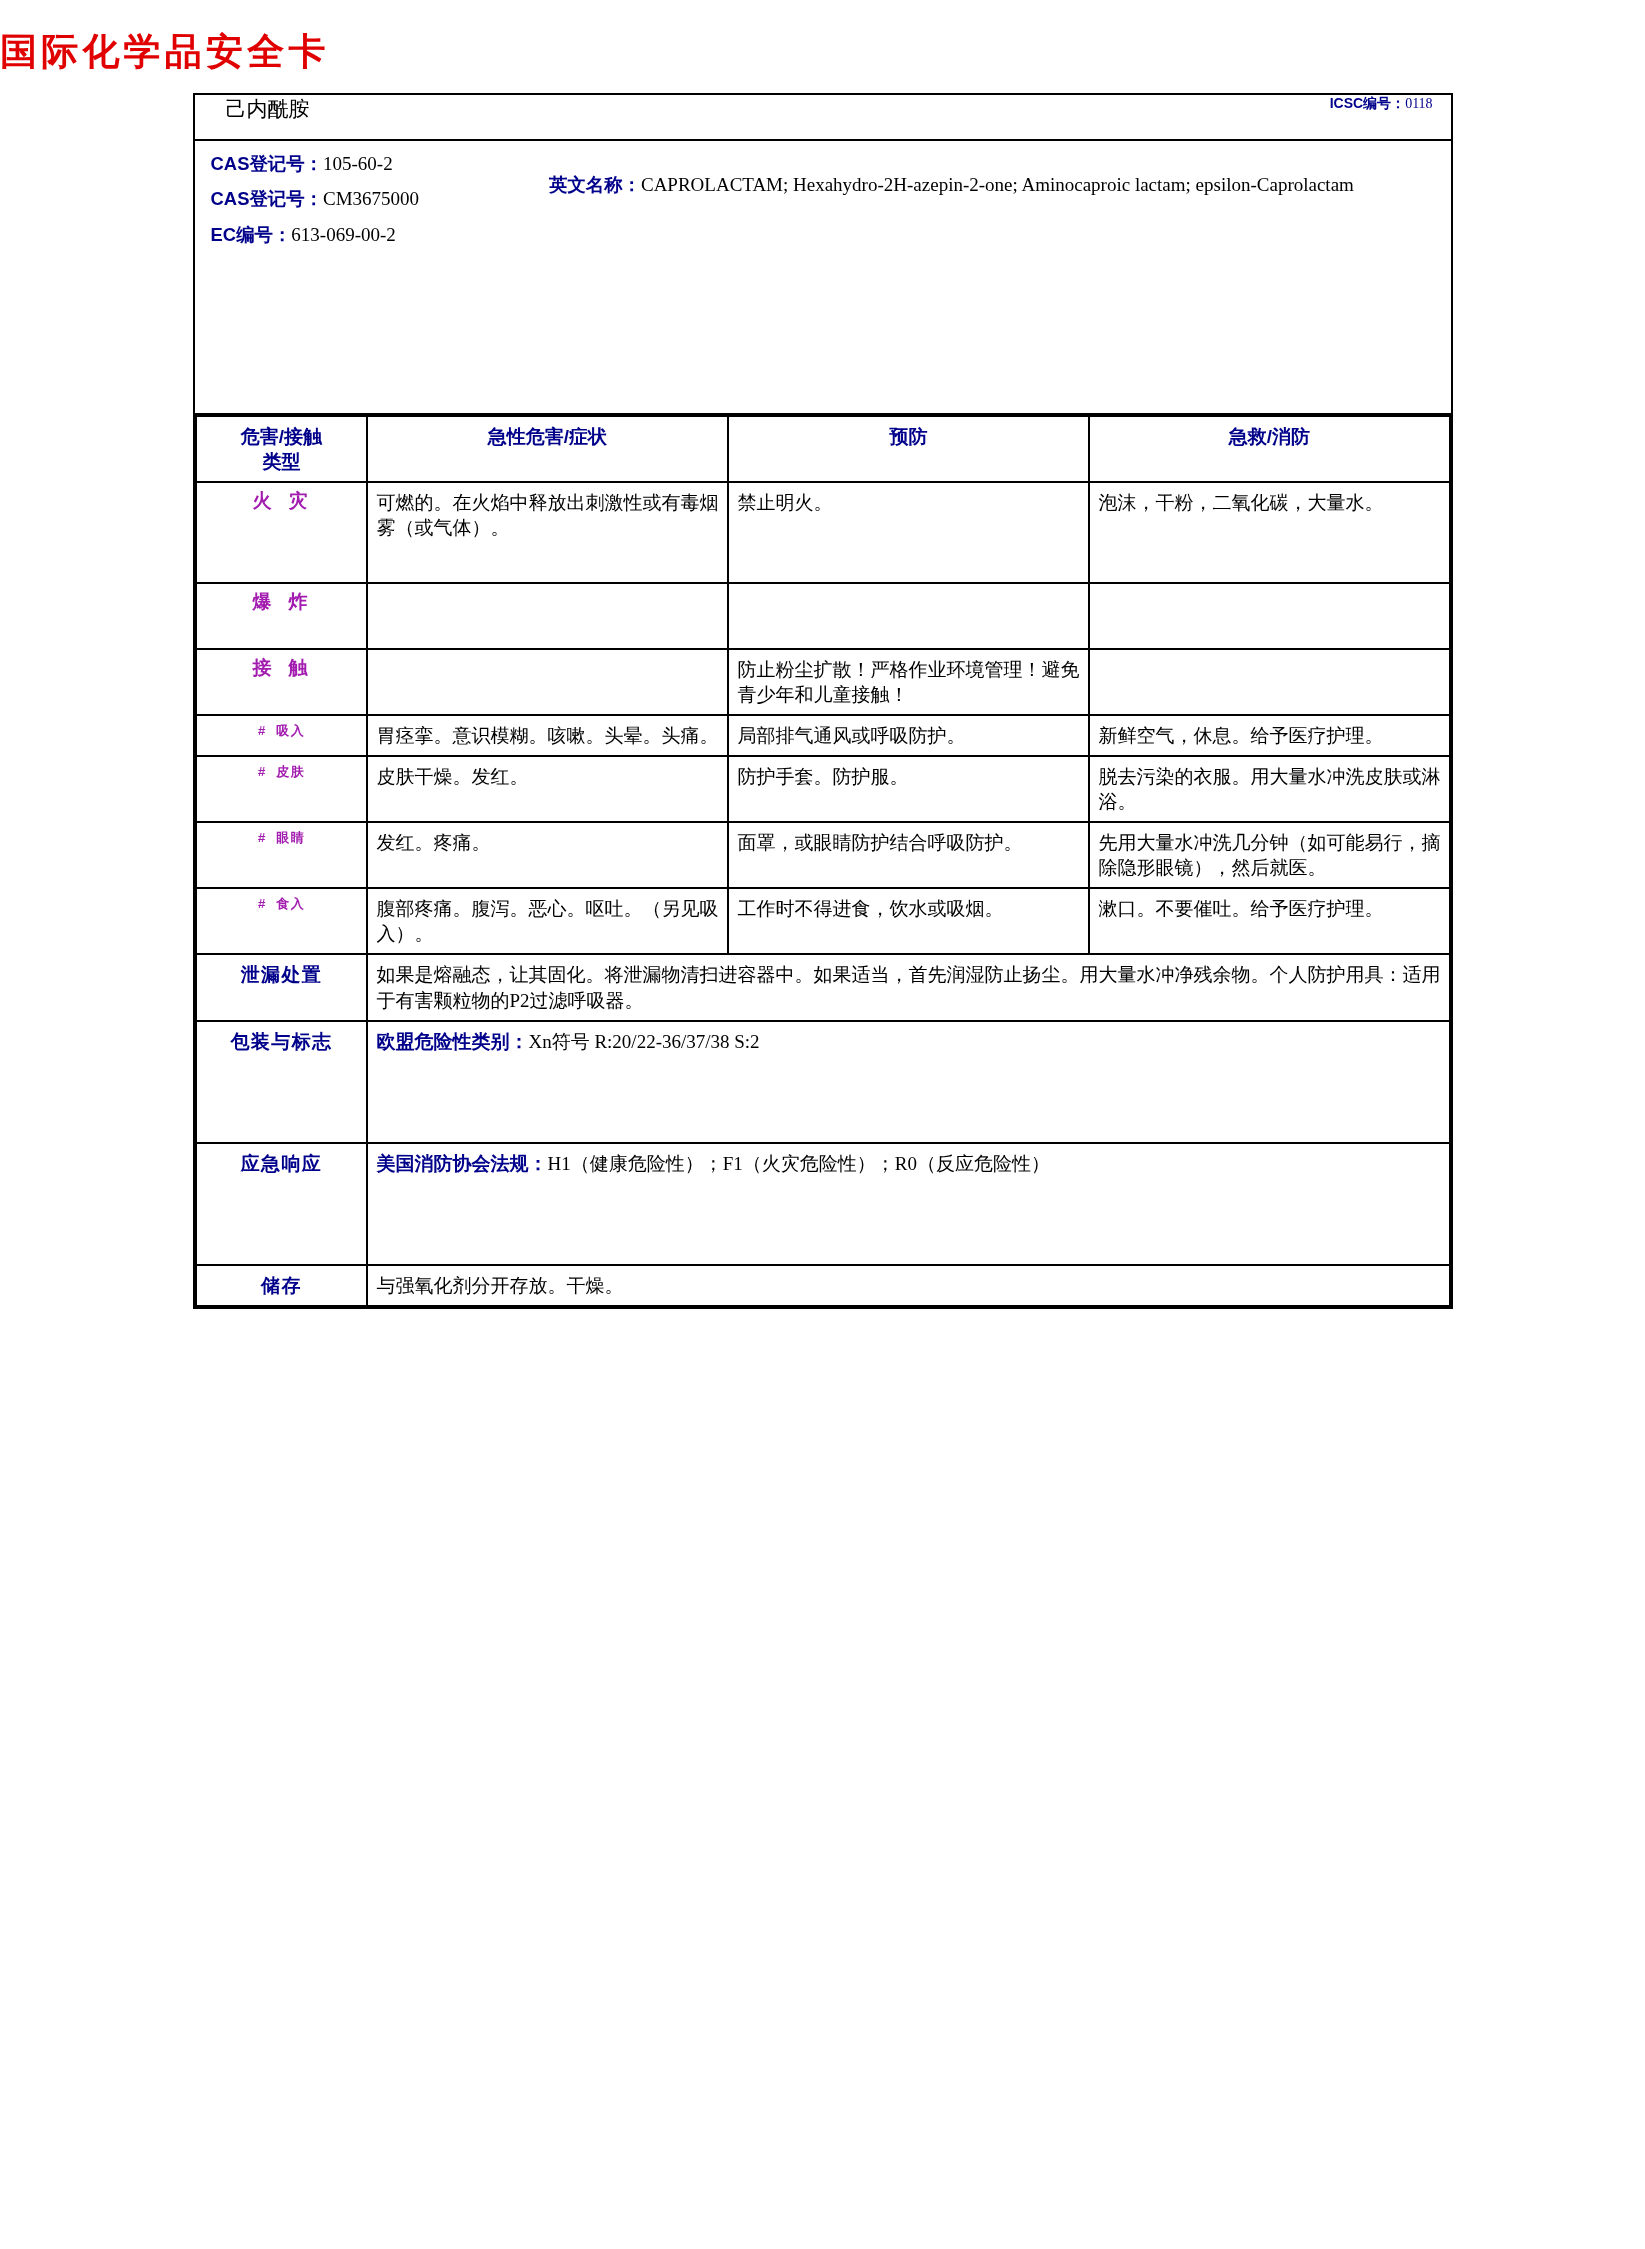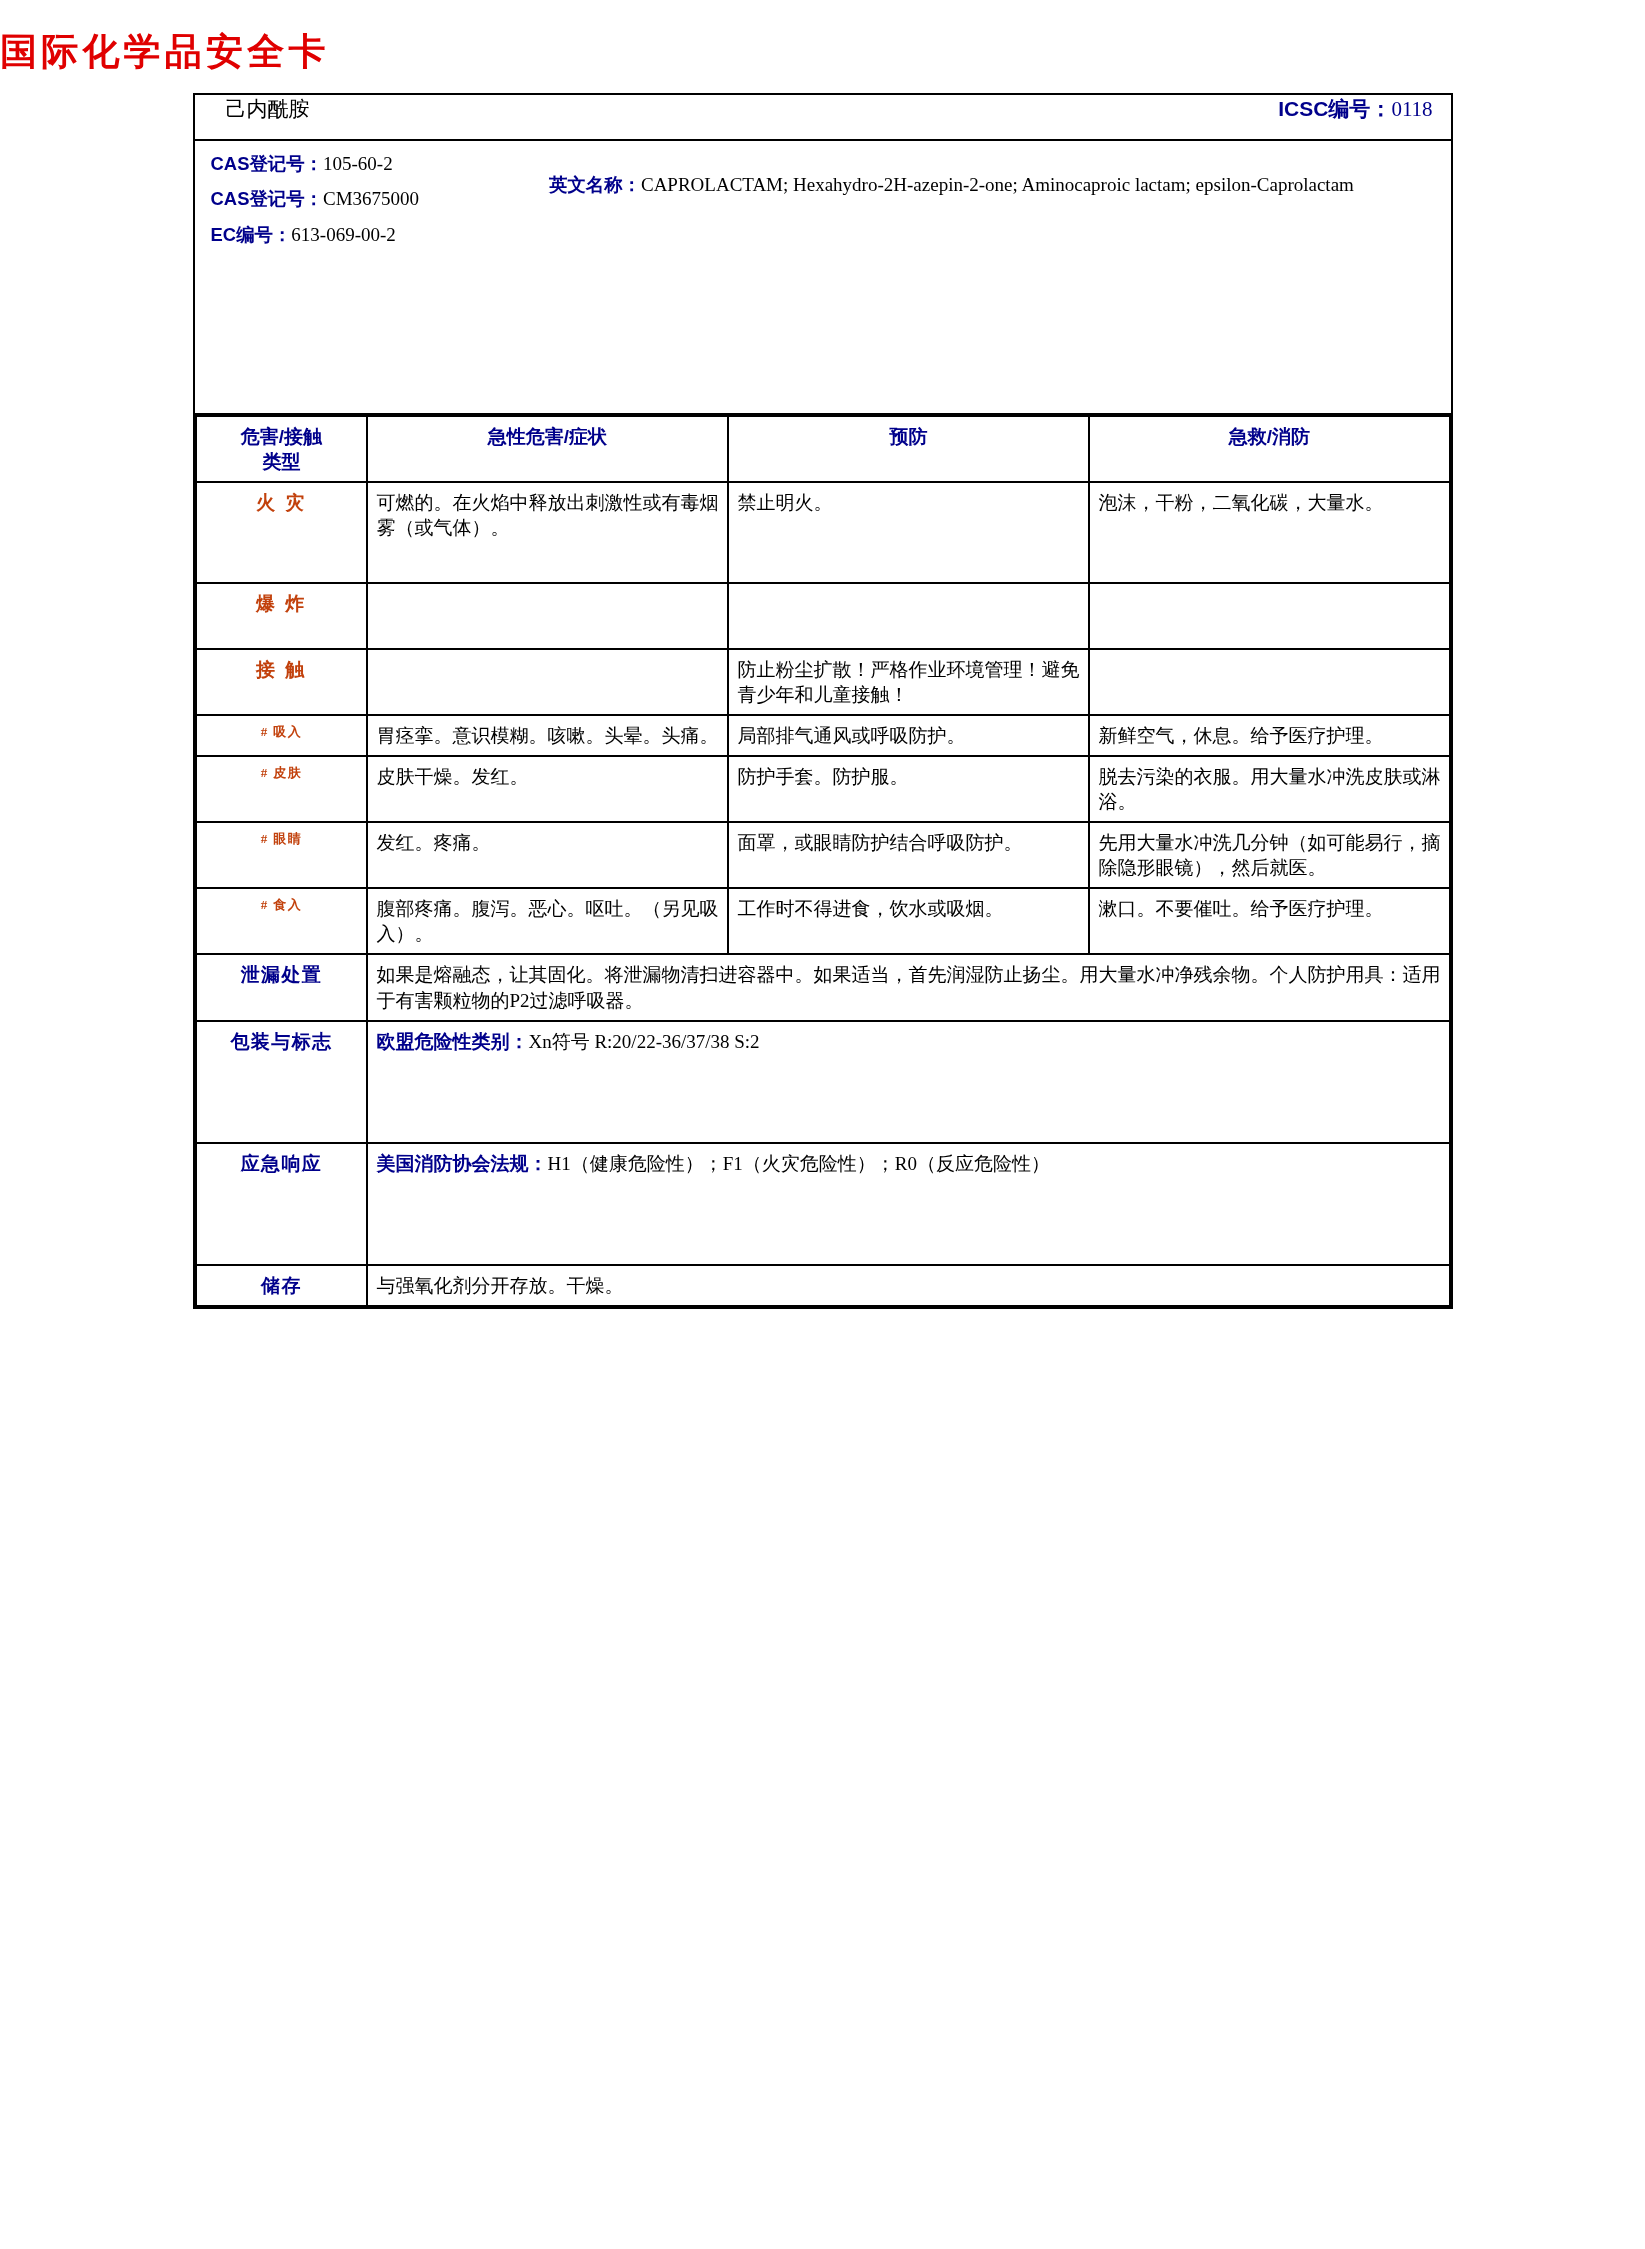--- a/index.html
+++ b/index.html
@@ -40,21 +40,21 @@
     padding-left: 12px;
   }
   .hdr-name {
     flex: 1;
     padding-left: 18.4px;
     font-size: 21px;
     color: #000000;
   }
   .hdr-icsc {
     padding-right: 18.4px;
-    font-size: 21px;
+    font-size: 14px;
     color: #00008b;
     font-family: "Liberation Sans", sans-serif;
     font-weight: bold;
     white-space: nowrap;
   }
   .hdr-icsc .num {
     color: #00008b;
     font-family: "Liberation Serif", serif;
     font-weight: normal;
   }
@@ -135,22 +135,22 @@
     vertical-align: middle;
     color: #00008b;
     font-family: "Liberation Sans", sans-serif;
     font-weight: bold;
     font-size: 21px;
     padding: 12.7px 4.2px;
   }
   td.rowhead {
     text-align: center;
     vertical-align: middle;
-    color: #c2410c;
-    font-family: Liberation Serif, serif;
+    color: #a21caf;
+    font-family: Liberation Mono, monospace;
     font-weight: bold;
     font-size: 20.5px;
     letter-spacing: 2.8px;
   }
   td.rowhead.small {
     font-size: 13px;
     letter-spacing: 1.4px;
     text-align: center;
   }
   .wide-label {

